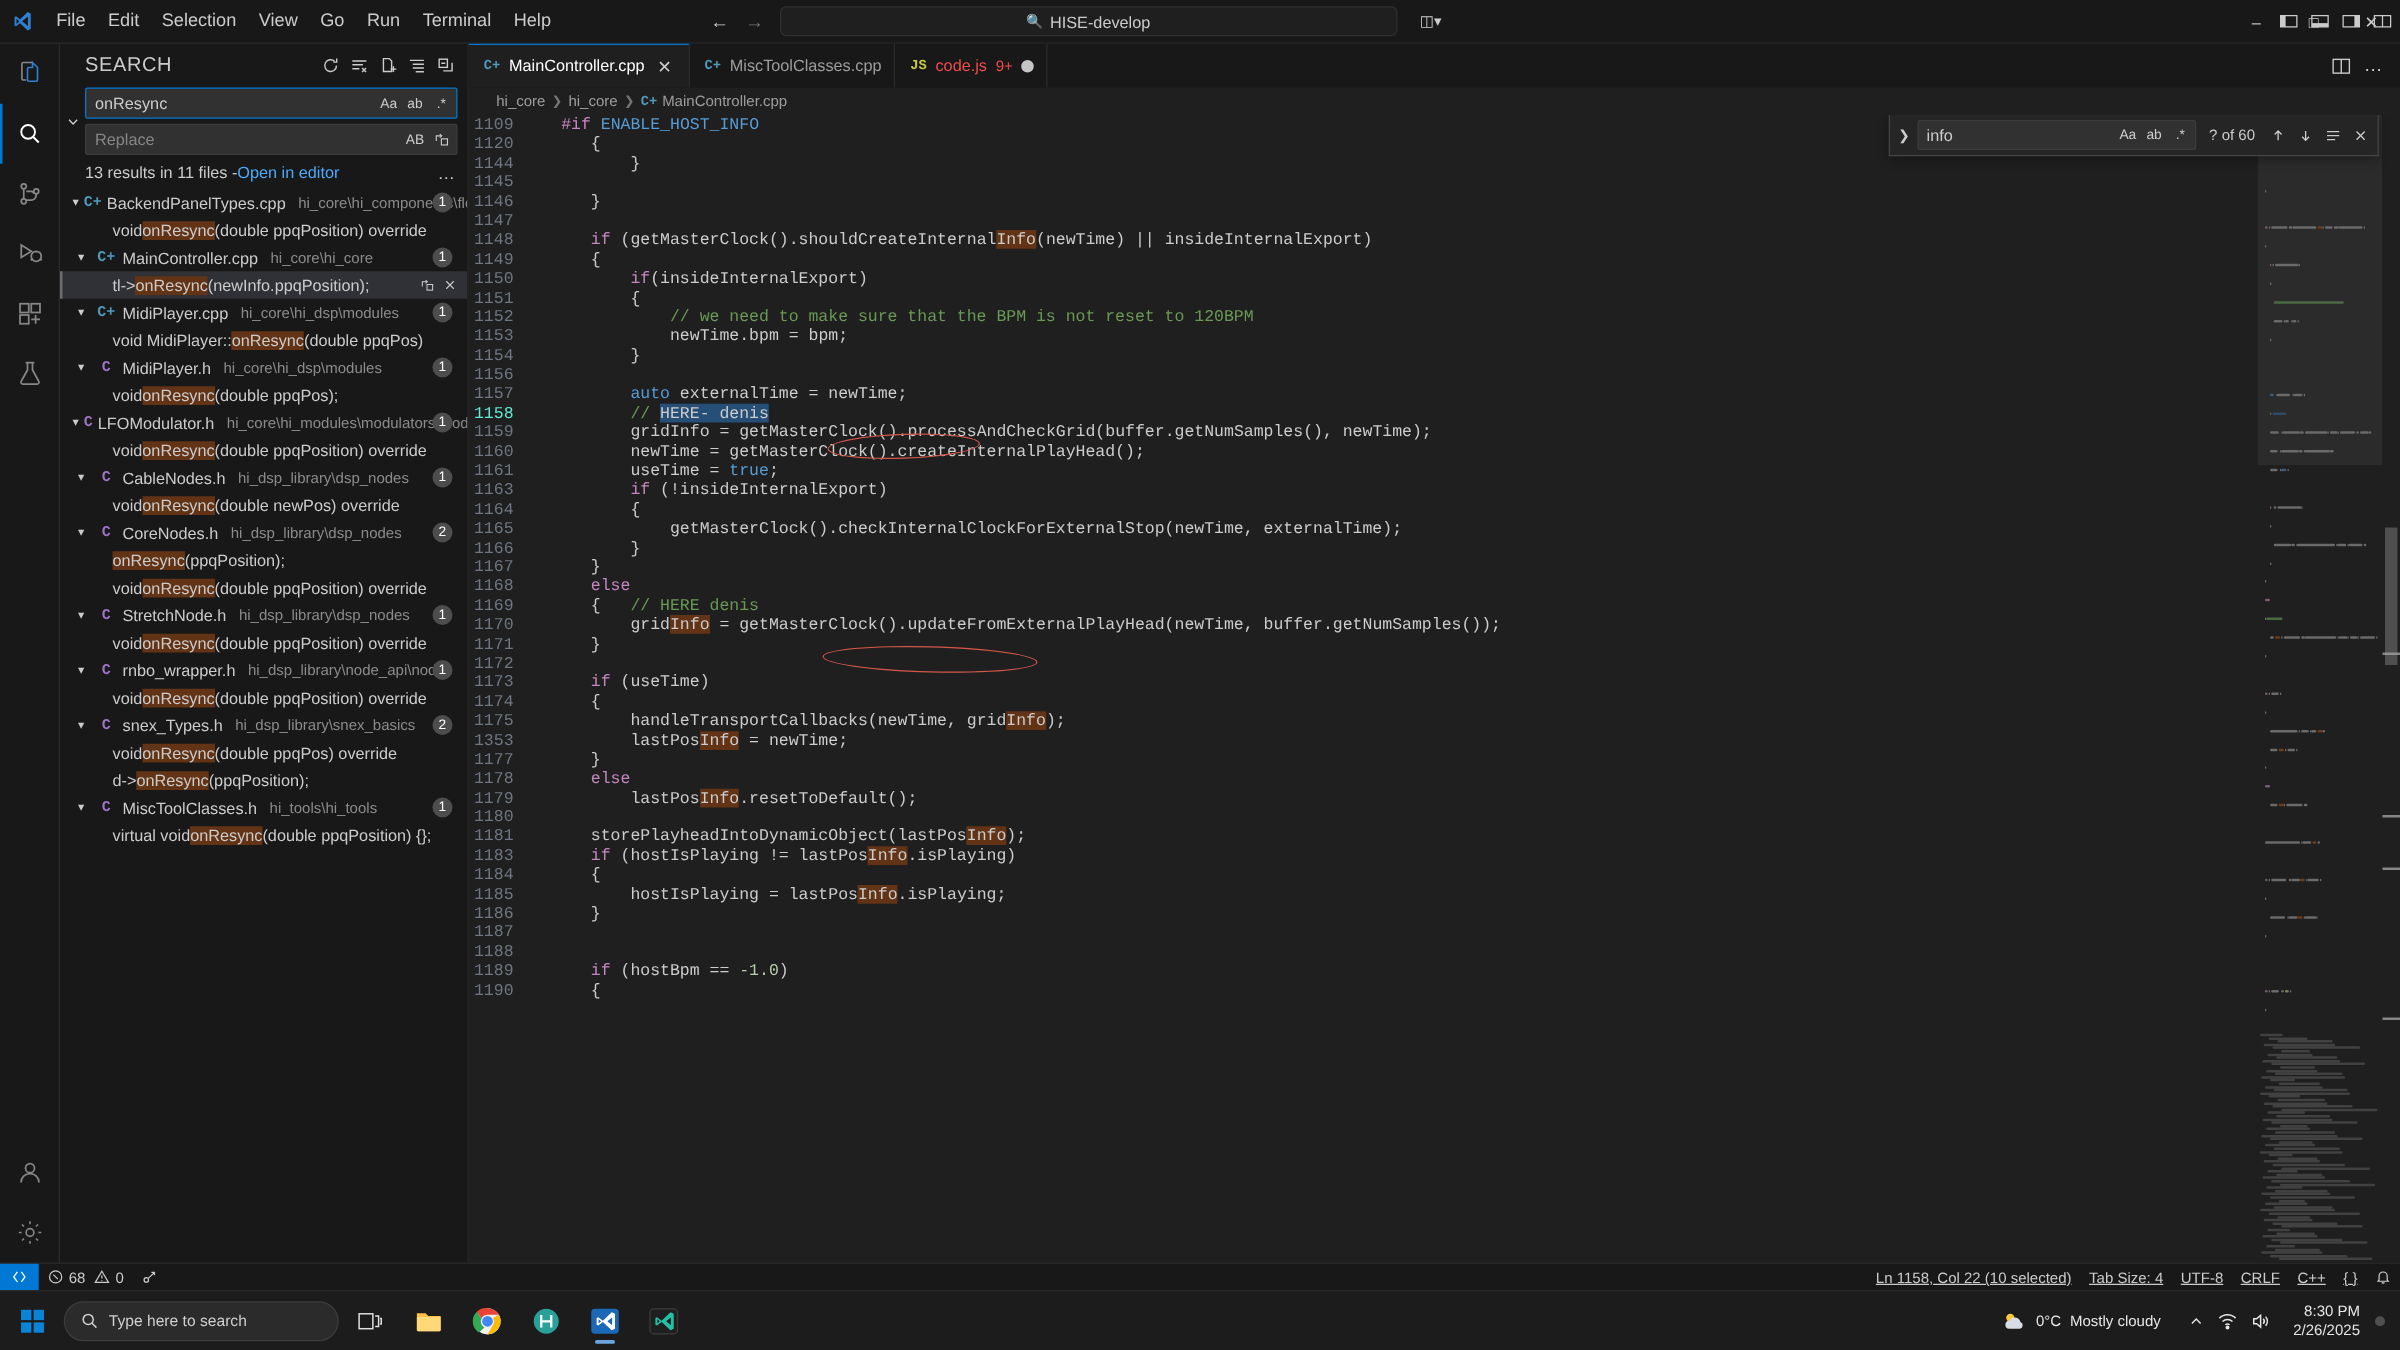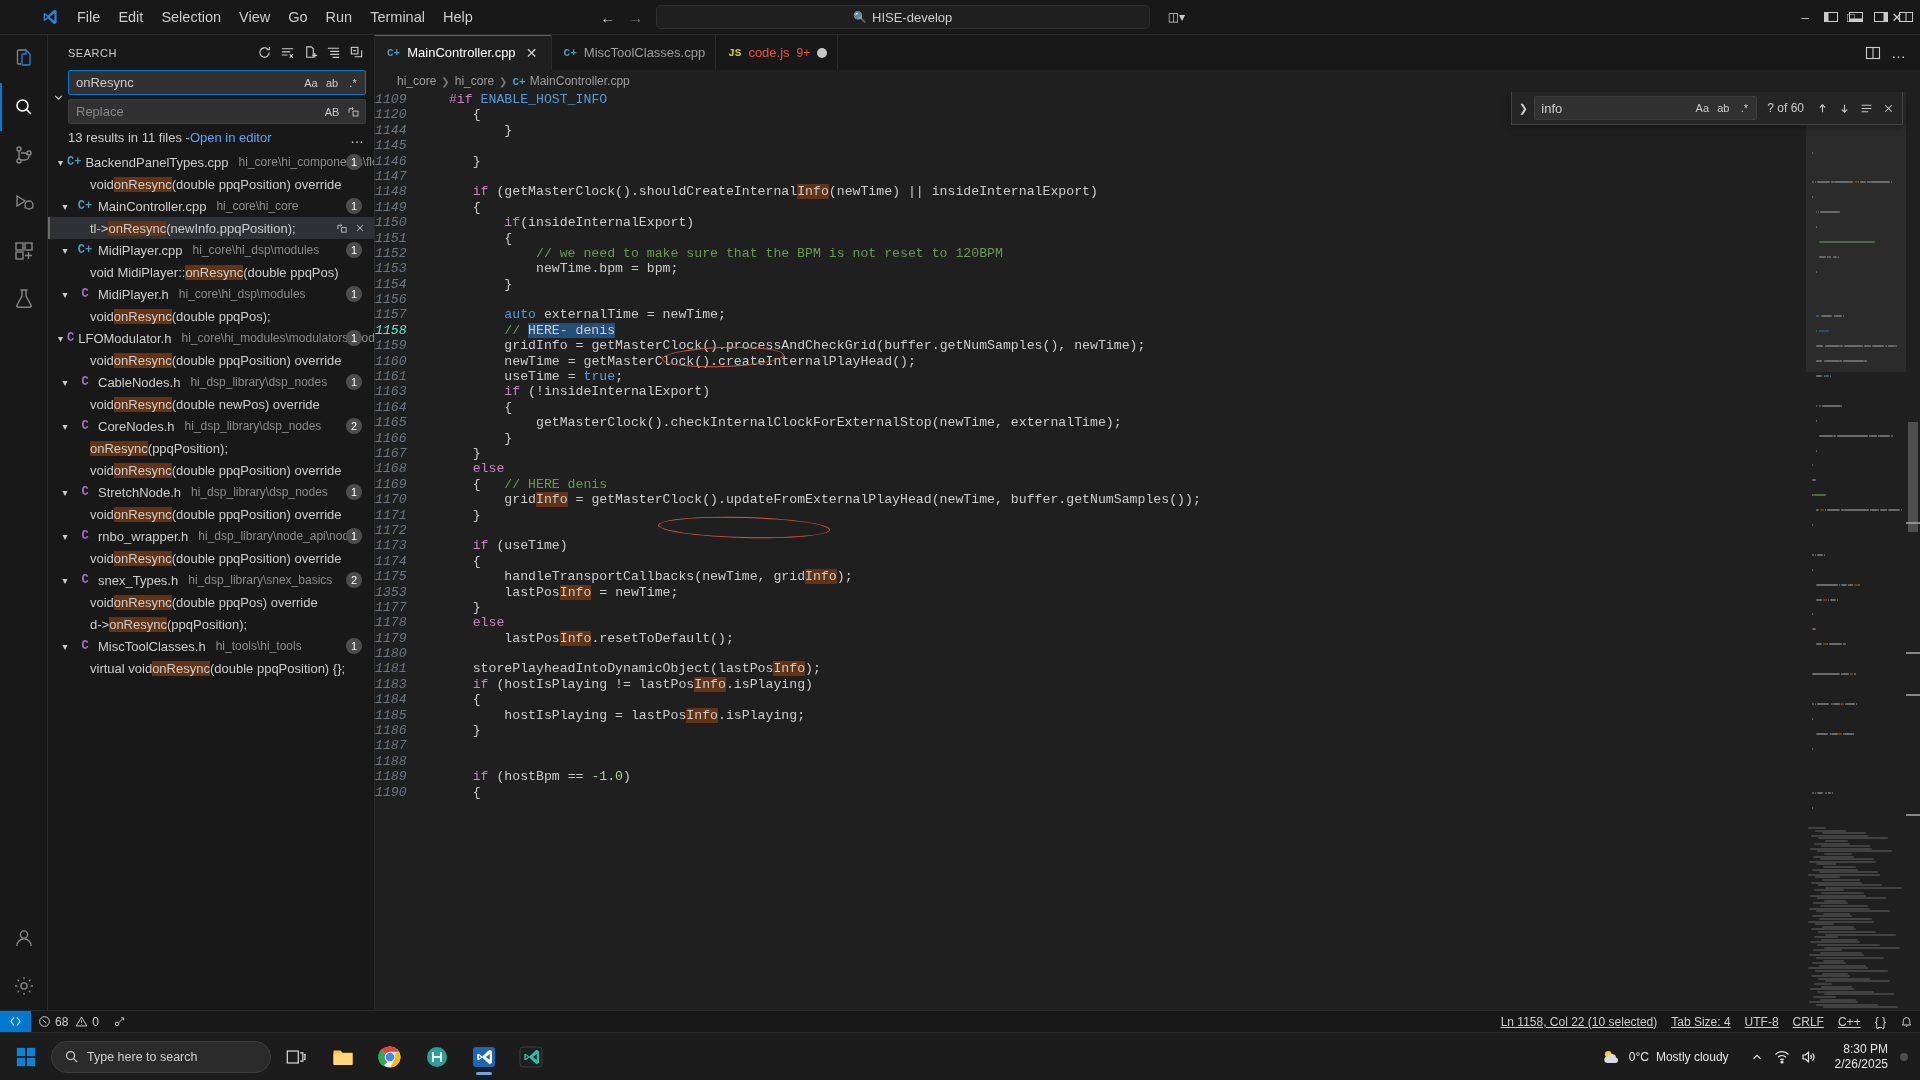--- a/index.html
+++ b/index.html
@@ -8,21 +8,21 @@
     background: #1f1f1f;
     font-family: "Liberation Sans", sans-serif;
     overflow: hidden;
     -webkit-font-smoothing: antialiased;
   }
   #app { position: relative; width: 1920px; height: 1080px; display: flex; flex-direction: column; }
 
   
   .titlebar {
     height: 35px; background: #181818; display: flex; align-items: center;
-    border-bottom: 1px solid #2b2b2b; flex: none; position: relative; padding-left: 32px;
+    border-bottom: 1px solid #2b2b2b; flex: none; position: relative;
   }
   .vscode-logo { width: 36px; display: flex; align-items: center; justify-content: center; }
   .menu { display: flex; align-items: center; gap: 0px; }
   .menu-item {
     font-size: 14.5px; color: #cccccc; padding: 3px 9px; border-radius: 3px; cursor: default;
   }
   .nav-arrows { display: flex; align-items: center; gap: 12px; margin-left: 118px; }
   .nav-arrow { color: #767676; font-size: 15px; width:16px; text-align:center;}
   .nav-arrow.active { color: #cccccc; }
   .cmdcenter {
@@ -54,21 +54,21 @@
   .act-spacer { flex: 1; }
 
   
   .sidebar {
     width: 327px; background: #181818; flex: none; display: flex; flex-direction: column;
     border-right: 1px solid #2b2b2b; overflow: hidden;
   }
   .sb-header {
     height: 35px; display: flex; align-items: center; padding: 0 8px 0 20px; flex: none;
   }
-  .sb-title { font-size: 11px; letter-spacing: .5px; color: #cccccc; flex: 1; }
+  .sb-title { font-size: 16px; letter-spacing: .5px; color: #cccccc; flex: 1; }
   .sb-actions { display: flex; gap: 3px; align-items: center; }
   .sb-act { width: 20px; height: 20px; display: flex; align-items: center; justify-content: center; color: #cccccc; border-radius: 4px; }
 
   .search-area { padding: 0 8px 0 0; display: flex; flex: none; }
   .toggle-col { width: 20px; display: flex; align-items: center; justify-content: center; color: #cccccc; }
   .inputs-col { flex: 1; display: flex; flex-direction: column; gap: 4px; }
   .srch-input-wrap {
     position: relative; height: 25px; background: #313131; border: 1px solid #3c3c3c;
     border-radius: 2px; display: flex; align-items: center; padding: 0 2px 0 7px;
   }
@@ -133,23 +133,22 @@
     font-size: 12px; color: #9d9d9d; flex: none; background: #1f1f1f;
   }
   .bc-sep { color: #767676; font-size: 10px; }
   .bc-item { display:flex; align-items:flex-end; gap:4px; cursor: pointer;}
 
   .editor-wrap { flex: 1; display: flex; position: relative; min-height: 0; overflow: hidden; }
   .code-area { flex: 1; position: relative; overflow: hidden; }
   .code-scroll { position: absolute; inset: 0; font-family: "Liberation Mono", monospace; font-size: 13.2px; line-height: 15.4px; }
   .cl { display: flex; height: 15.4px; white-space: pre; }
   .ln {
-    width: 66px; text-align: left; padding-right: 26px; color: #6e7681; flex: none;
+    width: 66px; text-align: center; padding-right: 26px; color: #6e7681; flex: none;
     font-variant-numeric: tabular-nums;
-    font-style: italic;
   }
   .ln.active { color: #5eead4; }
   .ct { flex: 1; color: #cccccc; }
   .kw  { color: #569cd6; }
   .kw2 { color: #c586c0; }
   .num { color: #b5cea8; text-align: center; }
   .cmt { color: #6a9955; }
   .pp  { color: #c586c0; }
   .ppid{ color: #569cd6; }
   .mhl { background: #623315; }

